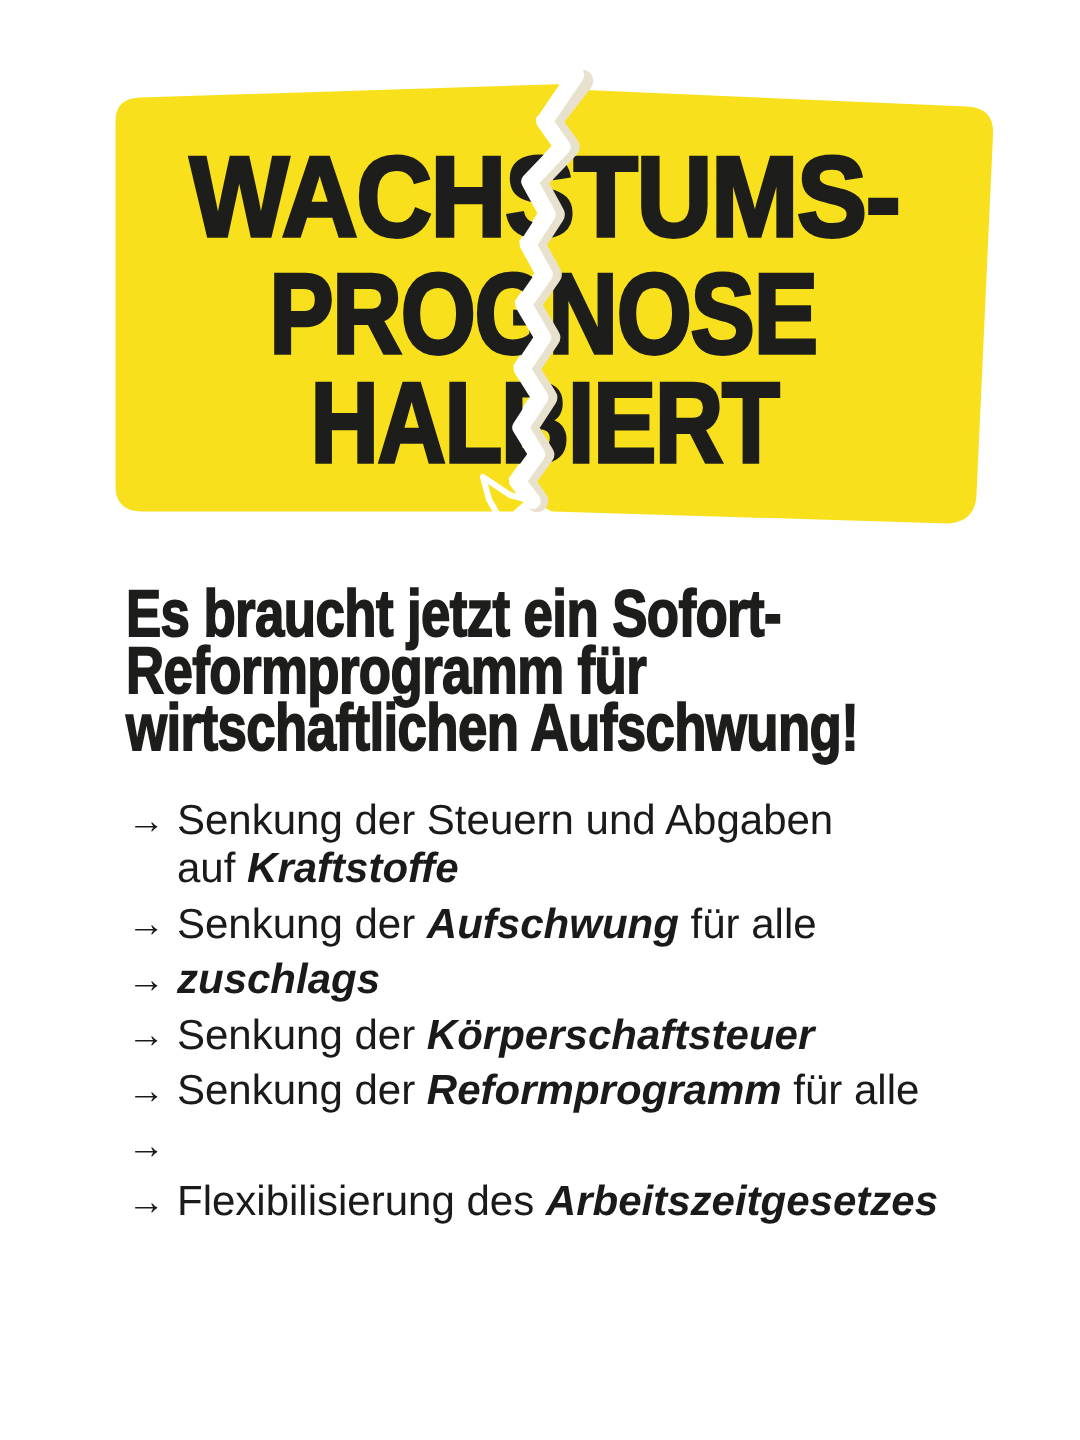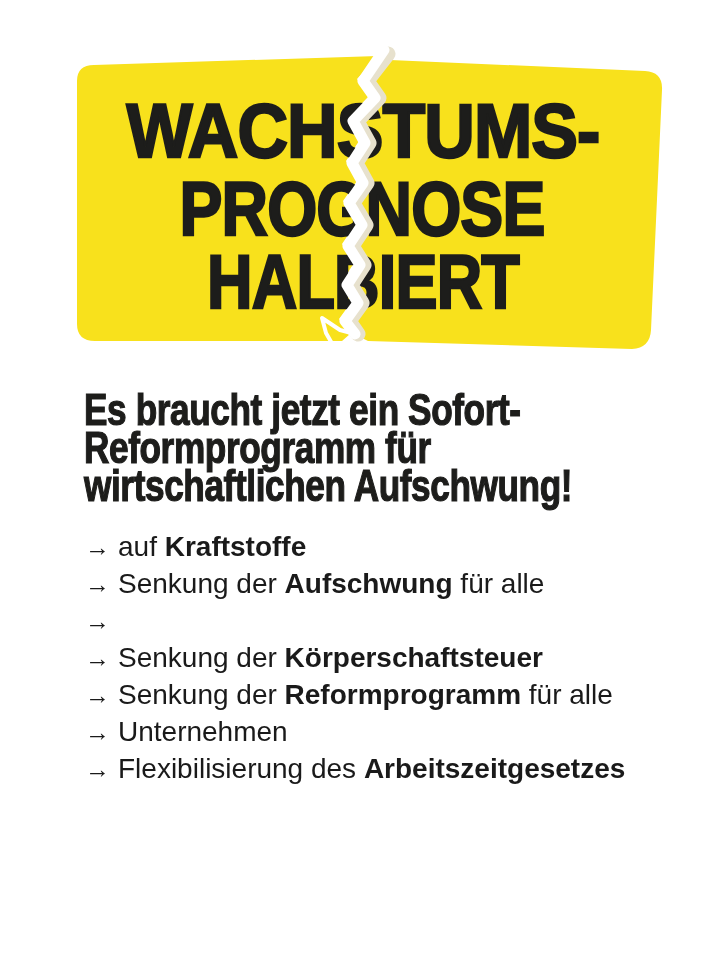--- a/index.html
+++ b/index.html
@@ -51,21 +51,21 @@
     font-size: 28px; line-height: 32px;
     color: #1a1a1a;
   }
   .reform-list li { display: flex; margin: 0 0 5px 0; }
   .reform-list .marker {
     flex: 0 0 33px;
     font-size: 25px; line-height: 32px;
     color: #1a1a1a;
   }
   .reform-list .item-text { flex: 1 1 auto; }
-  .reform-list b { font-weight: bold; }
+  .reform-list b { font-weight: bold; font-style: italic; }
 </style>
 </head>
 <body>
 
 <div class="stage">
 
   <svg class="banner-svg" viewBox="0 0 720 382" aria-hidden="true">
 
     <path class="piece" d="M 94 65
          L 378 56
@@ -95,50 +95,51 @@
   <div class="headline">
     <div class="hl-line">Es braucht jetzt ein Sofort-</div>
     <div class="hl-line">Reformprogramm für</div>
     <div class="hl-line">wirtschaftlichen Aufschwung!</div>
   </div>
 
   <ul class="reform-list">
       <li>
         <span class="marker">→</span>
         <div class="item-text">
+          <div class="line"><span>Senkung der Steuern und Abgaben</span></div>
           <div class="line"><span>auf </span><b>Kraftstoffe</b></div>
         </div>
       </li>
       <li>
         <span class="marker">→</span>
         <div class="item-text">
           <div class="line"><span>Senkung der </span><b>Aufschwung</b><span> für alle</span></div>
         </div>
       </li>
       <li>
         <span class="marker">→</span>
         <div class="item-text">
+          <div class="line"><b>zuschlags</b></div>
         </div>
       </li>
       <li>
         <span class="marker">→</span>
         <div class="item-text">
           <div class="line"><span>Senkung der </span><b>Körperschaftsteuer</b></div>
         </div>
       </li>
       <li>
         <span class="marker">→</span>
         <div class="item-text">
           <div class="line"><span>Senkung der </span><b>Reformprogramm</b><span> für alle</span></div>
         </div>
       </li>
       <li>
         <span class="marker">→</span>
         <div class="item-text">
-          <div class="line"><span>Unternehmen</span></div>
         </div>
       </li>
       <li>
         <span class="marker">→</span>
         <div class="item-text">
           <div class="line"><span>Flexibilisierung des </span><b>Arbeitszeitgesetzes</b></div>
         </div>
       </li>
     </ul>
 

